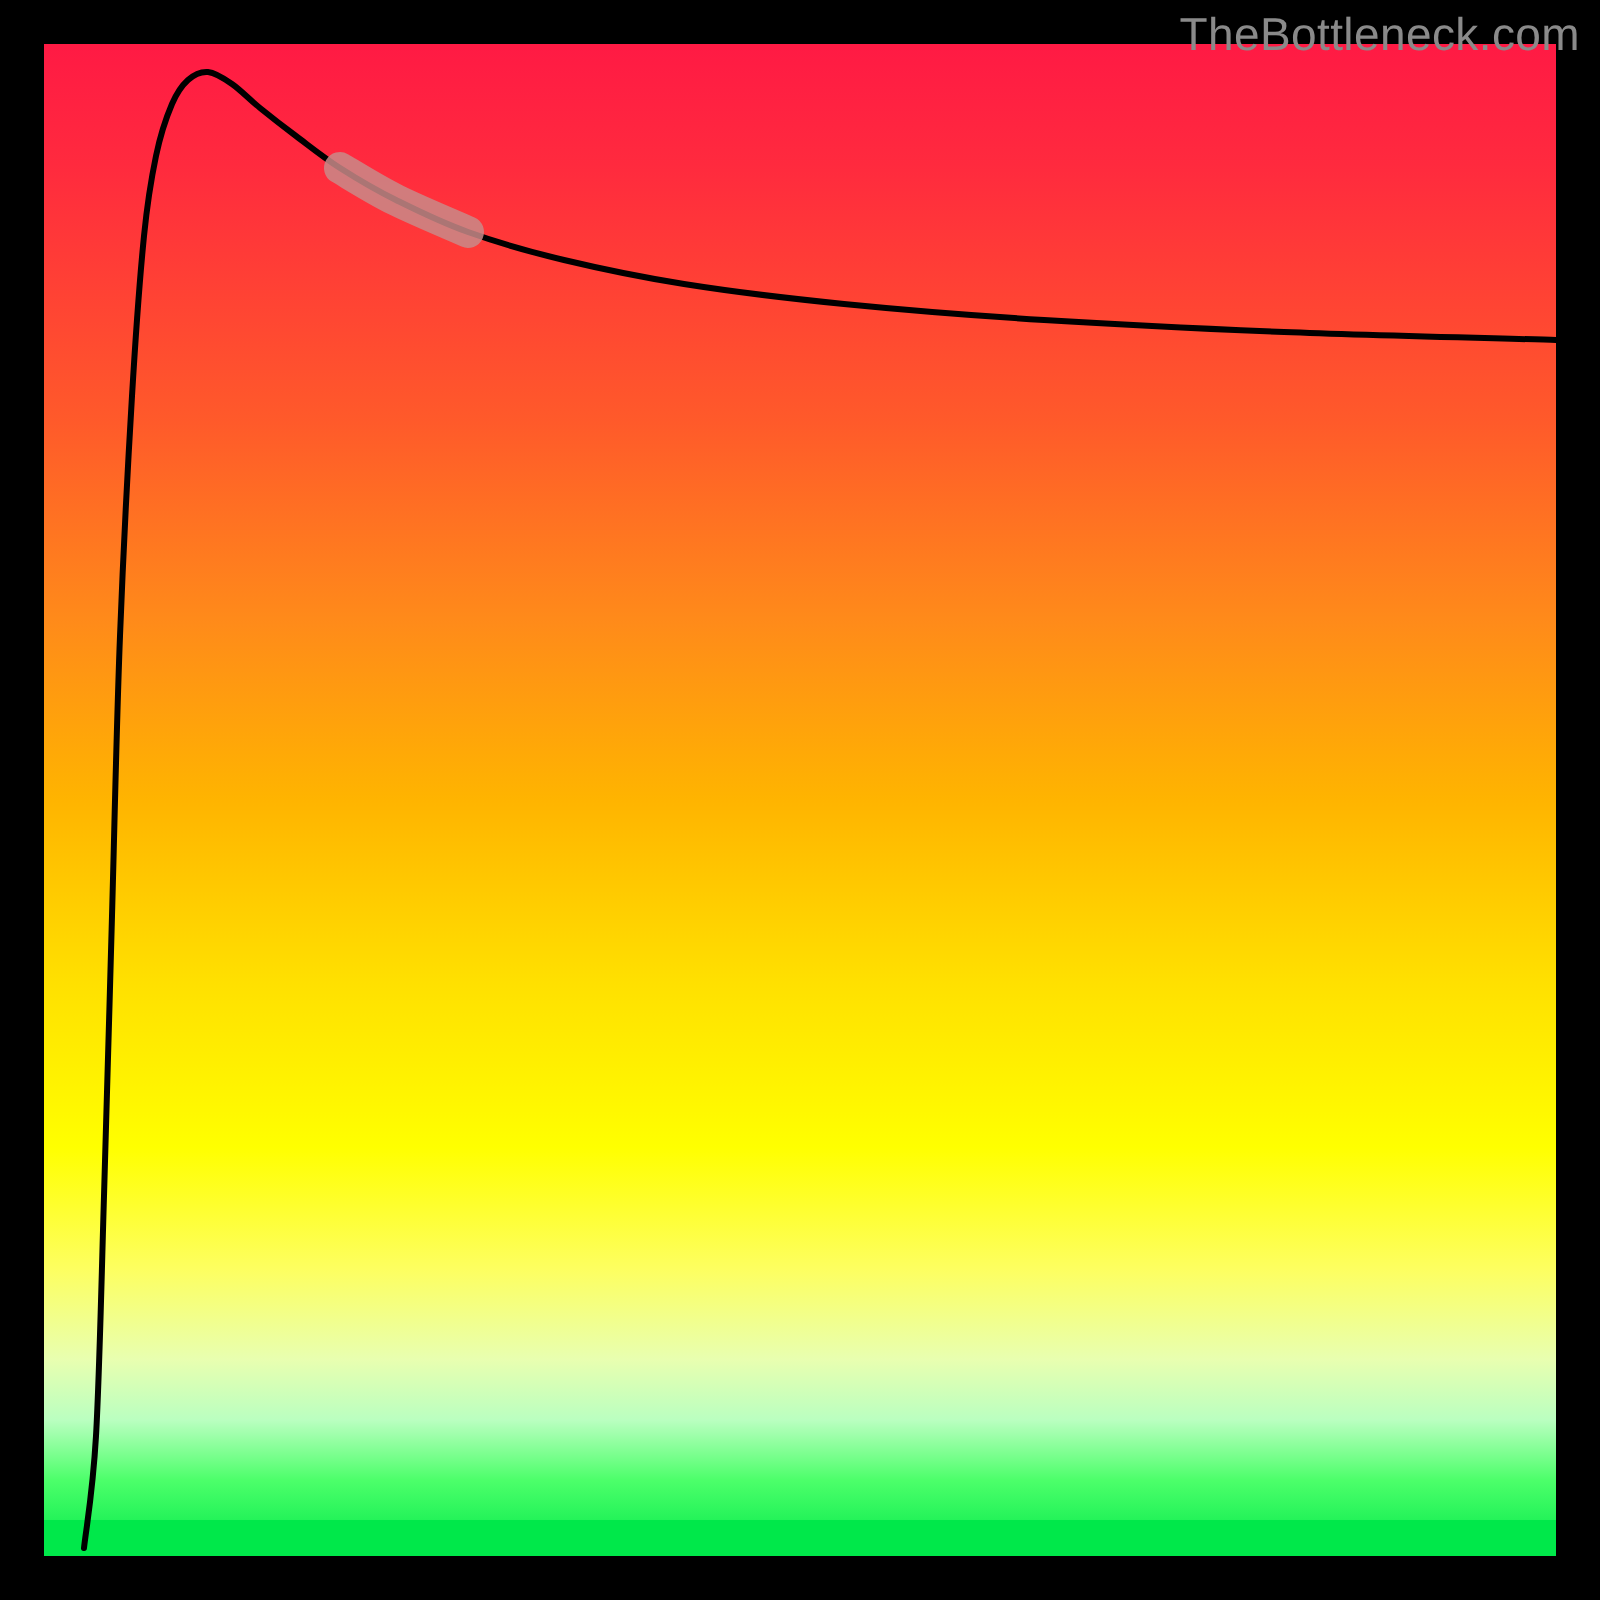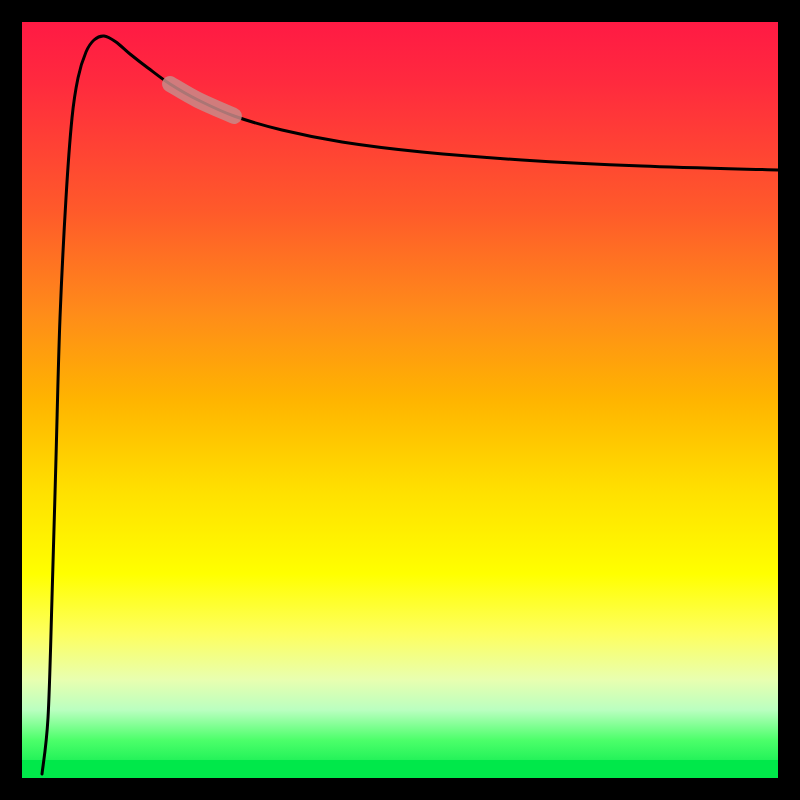--- a/index.html
+++ b/index.html
@@ -71,13 +71,14 @@
 
 <div class="stage">
   <div class="plot"></div>
   <div class="green-strip"></div>
 
   <svg class="curve" viewBox="0 0 756 756" preserveAspectRatio="none">
     <path fill="none" stroke="#000000" stroke-width="3" stroke-linejoin="round" stroke-linecap="round" d="M 20 752 C 21.0 742.7, 24.3 725.3, 26 696 C 27.7 666.7, 28.7 619.3, 30 576 C 31.3 532.7, 32.7 482.7, 34 436 C 35.3 389.3, 36.3 339.3, 38 296 C 39.7 252.7, 42.0 209.3, 44 176 C 46.0 142.7, 48.0 116.0, 50 96 C 52.0 76.0, 53.7 67.0, 56 56 C 58.3 45.0, 61.3 36.3, 64 30 C 66.7 23.7, 69.0 20.7, 72 18 C 75.0 15.3, 78.3 13.7, 82 14 C 85.7 14.3, 89.7 17.0, 94 20 C 98.3 23.0, 102.7 27.7, 108 32 C 113.3 36.3, 119.3 41.0, 126 46 C 132.7 51.0, 139.7 56.7, 148 62 C 156.3 67.3, 165.3 72.7, 176 78 C 186.7 83.3, 198.0 89.0, 212 94 C 226.0 99.0, 242.0 103.7, 260 108 C 278.0 112.3, 296.7 116.3, 320 120 C 343.3 123.7, 370.0 127.0, 400 130 C 430.0 133.0, 463.3 135.7, 500 138 C 536.7 140.3, 577.3 142.3, 620 144 C 662.7 145.7, 733.3 147.3, 756 148 "></path>
     <path fill="none" stroke="#c98a88" stroke-width="16" stroke-linecap="round" opacity="0.85" d="M 148 62 C 152.7 64.7, 165.3 72.7, 176 78 C 186.7 83.3, 206.0 91.3, 212 94 "></path>
   </svg>
 
+  <div class="watermark">TheBottleneck.com</div>
 </div>
 
 </body></html>

